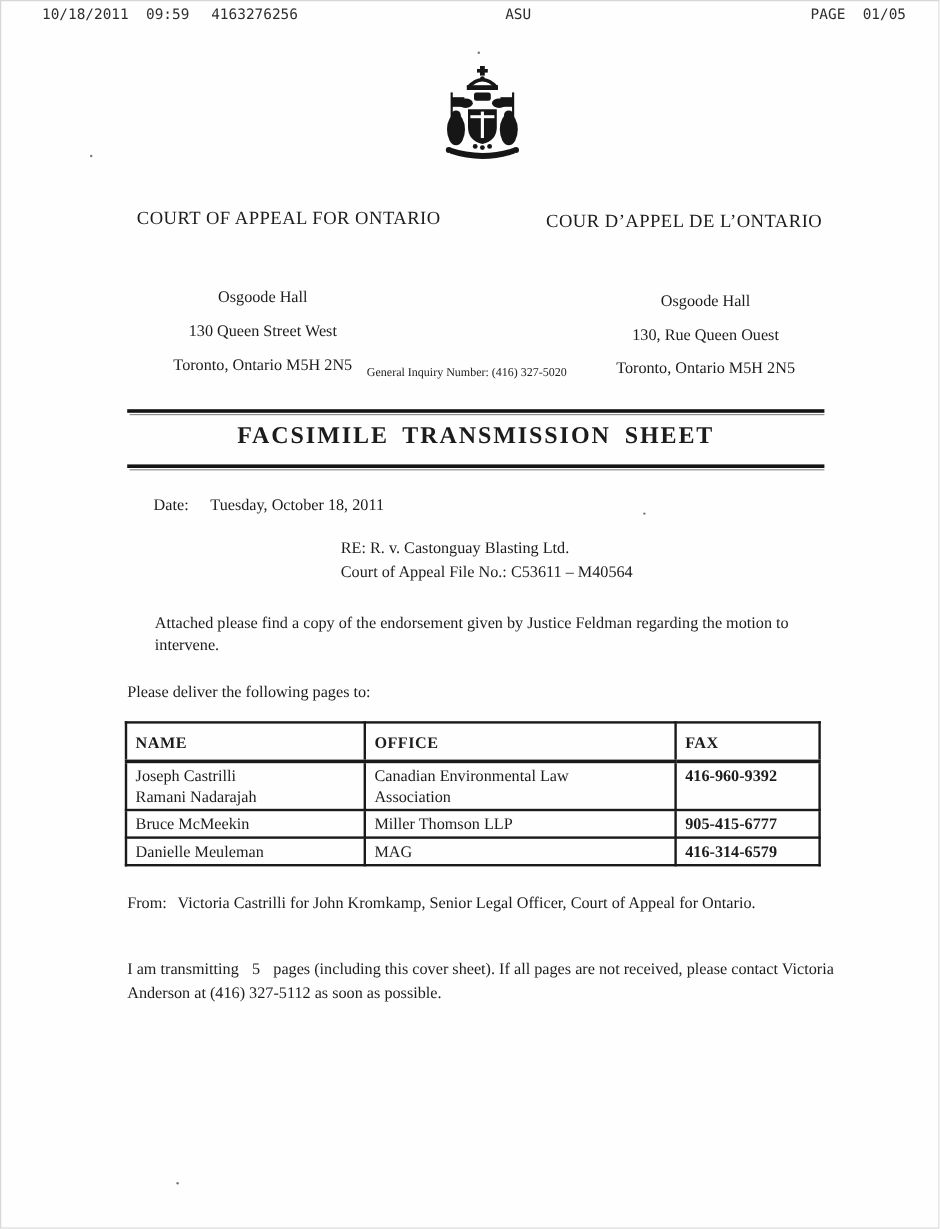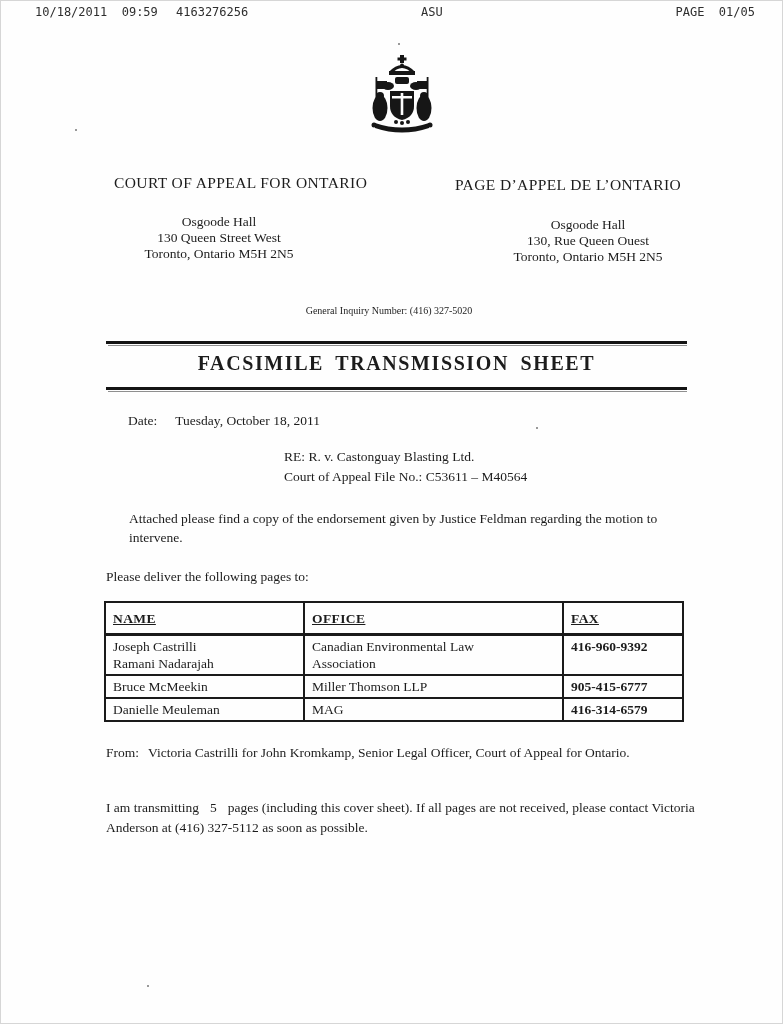--- a/index.html
+++ b/index.html
@@ -10,39 +10,39 @@
     box-shadow:inset 0 0 0 1px #d6d6d6;
   }
   .abs{position:absolute;}
   
   .faxhdr{
     font-family:"DejaVu Sans Mono", monospace;
     font-size:12px;color:#2e2e2e;white-space:pre;top:5px;
   }
   
   .court-title{font-size:15.5px;letter-spacing:0.4px;white-space:nowrap;}
-  .addr{font-size:13.5px;line-height:16px;text-align:center;white-space:pre-line;width:230px;}
+  .addr{font-size:13.5px;line-height:28px;text-align:center;white-space:pre-line;width:230px;margin-top:20px;}
   .inquiry{font-size:10px;text-align:center;width:570px;}
   
   .rule{height:3px;background:#141414;}
   .rule::after{content:"";position:absolute;left:2px;right:0;top:4px;height:1px;background:#8f8f8f;}
   .sheet-title{
     width:585px;text-align:center;font-size:20px;font-weight:bold;
     letter-spacing:1.6px;word-spacing:5px;
   }
   .bodytext{font-size:13.5px;line-height:19px;}
   .re-block{font-size:13.5px;line-height:20px;}
   
   table.recips{border-collapse:collapse;table-layout:fixed;width:578px;}
   table.recips td,table.recips th{
     border:2px solid #1a1a1a;padding:2px 7px;vertical-align:top;
     font-size:13.5px;line-height:17px;text-align:left;
   }
   table.recips th{border-bottom:3px solid #1a1a1a;height:26px;vertical-align:middle;}
-  .hdr-u{font-weight:bold;text-decoration:underline;letter-spacing:0.4px;}
+  .hdr-u{font-weight:bold;letter-spacing:0.4px;}
   .faxnum{font-weight:bold;}
   .pre{white-space:pre-line;}
   .pages-count{display:inline-block;margin:0 11px;}
   .from-label{margin-right:9px;}
   .speck{width:2px;height:2px;background:#777;border-radius:50%;}
   .crest{line-height:0;}
 </style>
 </head>
 <body>
 
@@ -82,21 +82,21 @@
       <circle cx="29" cy="67" r="2"></circle>
       <circle cx="35" cy="68" r="2"></circle>
       <circle cx="41" cy="67" r="2"></circle>
       <path d="M8,68 Q35,77 62,68 l0,5 Q35,82 8,73 z"></path>
       <circle cx="7" cy="70" r="2.5"></circle>
       <circle cx="63" cy="70" r="2.5"></circle>
     </svg>
   </span>
 
   <div class="abs court-title" style="left:114px;top:174px;">COURT OF APPEAL FOR ONTARIO</div>
-  <div class="abs court-title" style="left:455px;top:176px;">PAGE D’APPEL DE L’ONTARIO</div>
+  <div class="abs court-title" style="left:455px;top:176px;">COUR D’APPEL DE L’ONTARIO</div>
 
   <div class="abs addr" style="left:104px;top:214px;">Osgoode Hall
 130 Queen Street West
 Toronto, Ontario M5H 2N5</div>
   <div class="abs addr" style="left:473px;top:217px;">Osgoode Hall
 130, Rue Queen Ouest
 Toronto, Ontario M5H 2N5</div>
 
   <div class="abs inquiry" style="left:104px;top:305px;">General Inquiry Number: (416) 327-5020</div>
 

